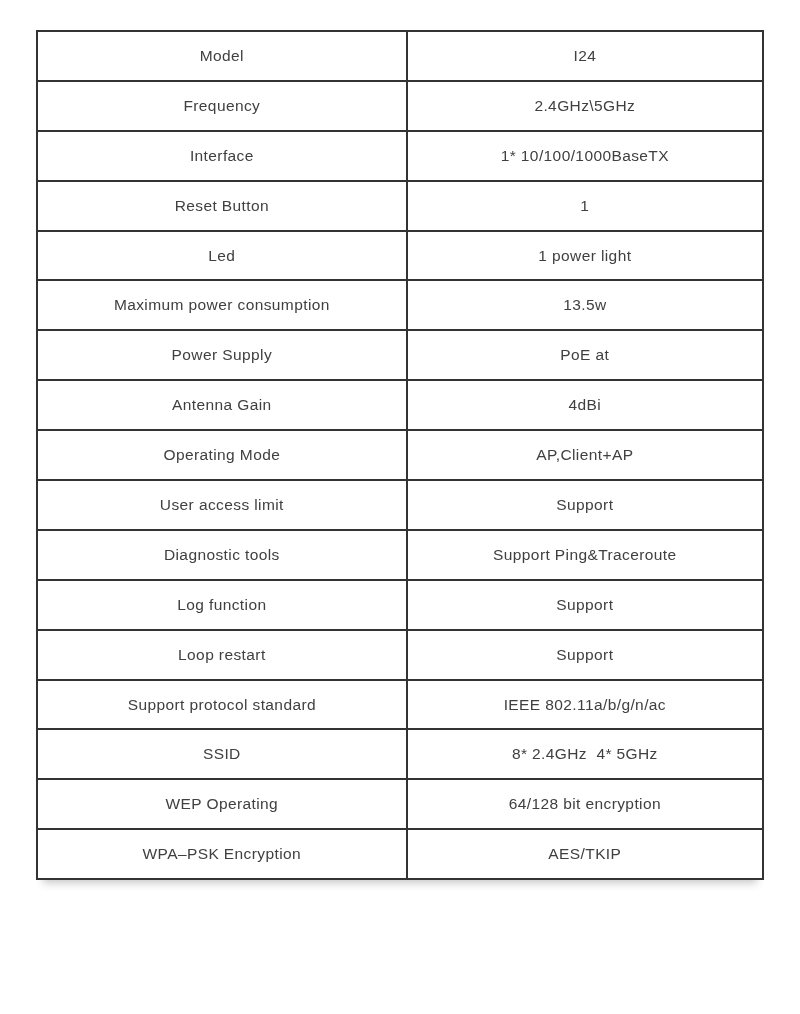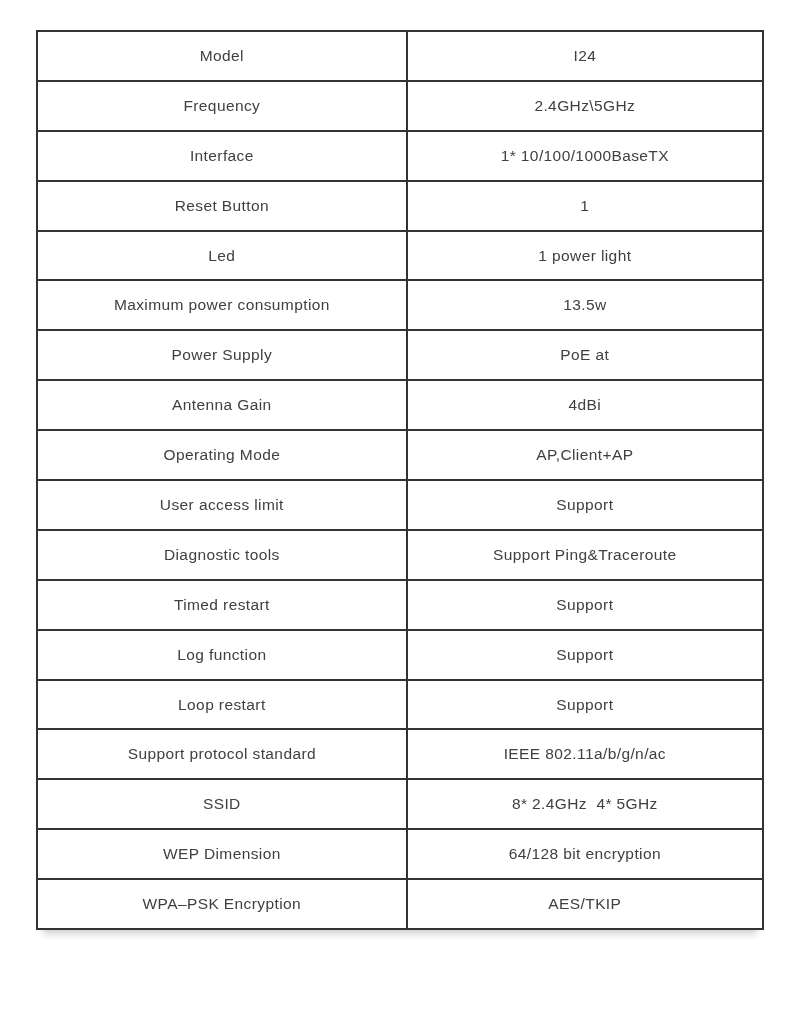--- a/index.html
+++ b/index.html
@@ -96,24 +96,20 @@
   <tr>
     <td class="col-label">User access limit</td>
     <td class="col-value">Support</td>
   </tr>
 
   <tr>
     <td class="col-label">Diagnostic tools</td>
     <td class="col-value">Support Ping&amp;Traceroute</td>
   </tr>
 
-  <tr>
-    <td class="col-label">Timed restart</td>
-    <td class="col-value">Support</td>
-  </tr>
 
   <tr>
     <td class="col-label">Log function</td>
     <td class="col-value">Support</td>
   </tr>
 
   <tr>
     <td class="col-label">Loop restart</td>
     <td class="col-value">Support</td>
   </tr>
@@ -122,21 +118,21 @@
     <td class="col-label">Support protocol standard</td>
     <td class="col-value">IEEE 802.11a/b/g/n/ac</td>
   </tr>
 
   <tr>
     <td class="col-label">SSID</td>
     <td class="col-value">8* 2.4GHz  4* 5GHz</td>
   </tr>
 
   <tr>
-    <td class="col-label">WEP Dimension</td>
+    <td class="col-label">WEP Operating</td>
     <td class="col-value">64/128 bit encryption</td>
   </tr>
 
   <tr>
     <td class="col-label">WPA–PSK Encryption</td>
     <td class="col-value">AES/TKIP</td>
   </tr>
 </tbody>
   </table>
 </div>

